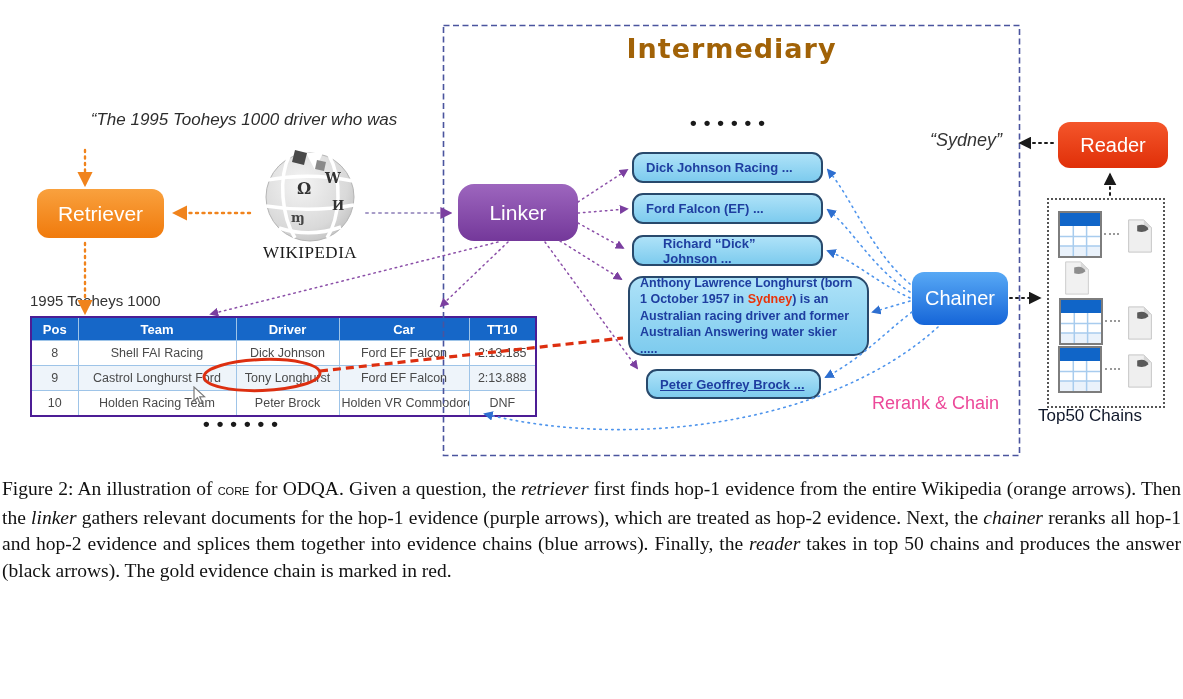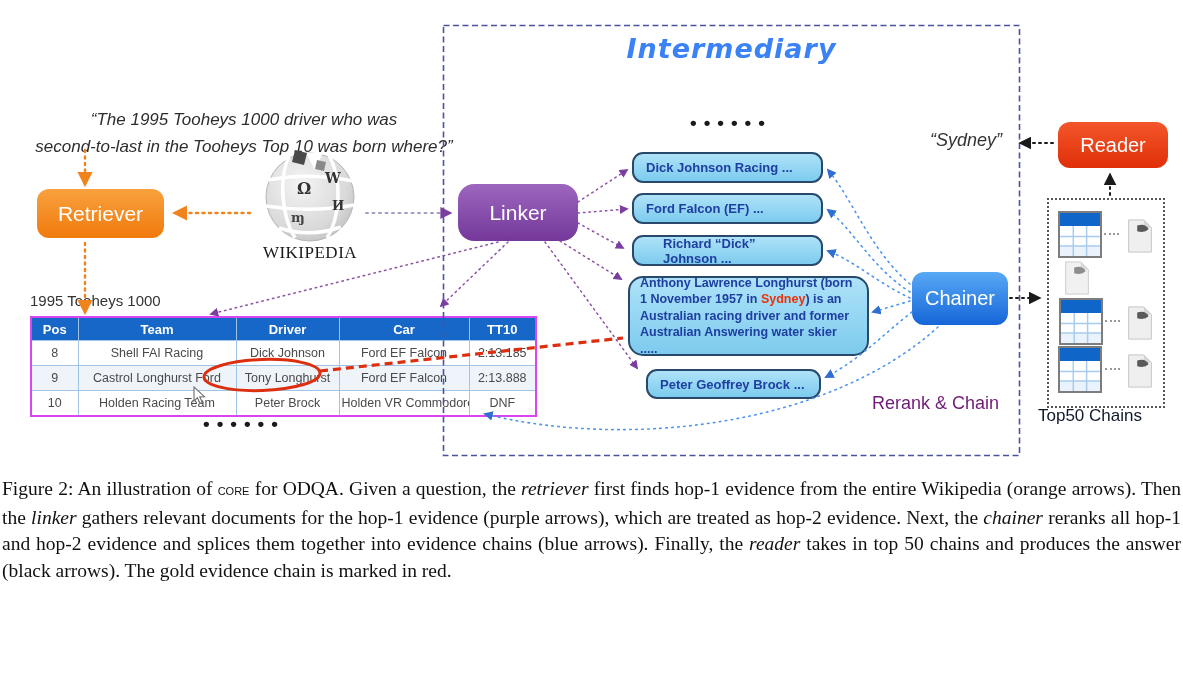--- a/index.html
+++ b/index.html
@@ -19,58 +19,58 @@
   .reader{left:1058px;top:122px;width:110px;height:46px;border-radius:12px;font-size:20px;
           background:linear-gradient(#f4562b,#e02f08);}
 
   
   .question{left:18px;top:95px;width:452px;text-align:center;font-style:italic;
             font-size:17px;line-height:27px;color:#2d2d2d;z-index:6;margin-top:11px;}
   .answer{left:930px;top:130px;width:86px;font-style:italic;font-size:18px;color:#333;z-index:6;}
 
   
   .intermediary-label{left:443px;top:33px;width:577px;text-align:center;font-size:27px;
-        font-style:italic;font-weight:600;letter-spacing:1px;color:#3b82f6;z-index:6;
+        font-weight:600;letter-spacing:1px;color:#a16207;z-index:6;
         font-family:"DejaVu Sans",sans-serif;}
 
   
   .evbox{position:absolute;background:linear-gradient(#aee2f8,#7dcbee);
          border:2px solid #28496c;color:#1e3ea0;font-weight:600;z-index:6;
          display:flex;align-items:center;box-sizing:border-box;}
   .ev-s{left:632px;width:191px;height:31px;border-radius:11px;font-size:13px;padding:0 12px;}
   .ev1{top:152px;} .ev2{top:193px;} .ev3{top:235px;padding-left:29px;}
   .ev-anthony{left:628px;top:276px;width:241px;height:80px;border-radius:15px;
               font-size:12.5px;line-height:16.5px;padding:5px 10px;font-weight:600;}
   .ev-peter{left:646px;top:369px;width:175px;height:30px;border-radius:11px;
-            font-size:13px;padding:6px 12px;}
+            font-size:13px;padding:6px 12px;text-decoration:underline;}
   .hl-red{color:#e8330a;font-weight:700;}
 
   
-  .rerank{left:872px;top:393px;font-size:18px;color:#701a75;z-index:6;}
+  .rerank{left:872px;top:393px;font-size:18px;color:#ec4899;z-index:6;}
   .top50{left:1038px;top:406px;width:140px;font-size:17px;color:#0f172a;z-index:6;}
   .dots{font-size:19px;font-weight:700;letter-spacing:7px;color:#1a1a1a;z-index:6;}
   .dots-top{left:690px;top:112px;}
   .dots-bottom{left:203px;top:413px;}
 
   
   .wiki-globe{left:257px;top:150px;z-index:6;}
   .wiki-word{left:245px;top:243px;width:130px;text-align:center;z-index:6;
              font-family:"Liberation Serif",serif;font-size:17px;letter-spacing:.5px;color:#1a1a1a;}
 
   
   .chains-box{left:1047px;top:198px;width:118px;height:210px;border:2px dotted #555;
               box-sizing:border-box;z-index:6;}
   .chain-icon{position:absolute;}
   .mini-dash{position:absolute;border-top:2px dotted #999;width:15px;}
 
   
   .tbl-title{left:30px;top:292px;width:505px;font-size:15px;color:#333;z-index:4;}
   table.race{position:absolute;left:30px;top:316px;width:505px;border-collapse:collapse;
              background:#fff;z-index:3;table-layout:fixed;
-             border:2px solid #d946ef;font-size:12.5px;color:#4a4a4a;}
+             border:2px solid #4c1d95;font-size:12.5px;color:#4a4a4a;}
   table.race th{background:#1667c8;color:#fff;font-size:13px;font-weight:700;
                 border:1px solid #9ec4e8;height:22px;padding:0 2px;}
   table.race td{border:1px solid #9ec4e8;height:24px;text-align:center;padding:0 2px;
                 overflow:hidden;white-space:nowrap;}
   tr.alt td{background:#eef4fa;}
 
   
   .caption{left:2px;top:476px;width:1179px;font-family:"Liberation Serif",serif;
            font-size:19.5px;line-height:26.5px;color:#111;text-align:justify;z-index:2;}
   .cap-em{font-style:italic;}
@@ -84,21 +84,20 @@
   
   svg.overlay{position:absolute;left:0;top:0;z-index:12;pointer-events:none;}
 </style>
 </head>
 <body>
 
 <div class="slide">
 
   <div class="abs question">
     <div>“The 1995 Tooheys 1000 driver who was</div>
-    <div>second-to-last in the Tooheys Top 10 was born where?”</div>
   </div>
 
   <div class="module retriever">
       <span>Retriever</span>
     </div>
   <div class="module linker">
       <span>Linker</span>
     </div>
   <div class="module chainer">
       <span>Chainer</span>
@@ -139,21 +138,21 @@
   <div class="evbox ev-s ev1">
       <span>Dick Johnson Racing ...</span>
     </div>
   <div class="evbox ev-s ev2">
       <span>Ford Falcon (EF) ...</span>
     </div>
   <div class="evbox ev-s ev3">
       <span>Richard “Dick” Johnson ...</span>
     </div>
   <div class="evbox ev-anthony">
-    <div><span>Anthony Lawrence Longhurst (born 1 November 1957 in </span><span class="hl-red">Sydney</span><span>) is an Australian racing driver and former Australian Answering water skier .....</span></div>
+    <div><span>Anthony Lawrence Longhurst (born 1 October 1957 in </span><span class="hl-red">Sydney</span><span>) is an Australian racing driver and former Australian Answering water skier .....</span></div>
   </div>
   <div class="evbox ev-peter">
       <span>Peter Geoffrey Brock ...</span>
     </div>
 
   <div class="abs answer">“Sydney”</div>
 
   <div class="abs rerank">Rerank &amp; Chain</div>
   <div class="abs top50">Top50 Chains</div>
 

